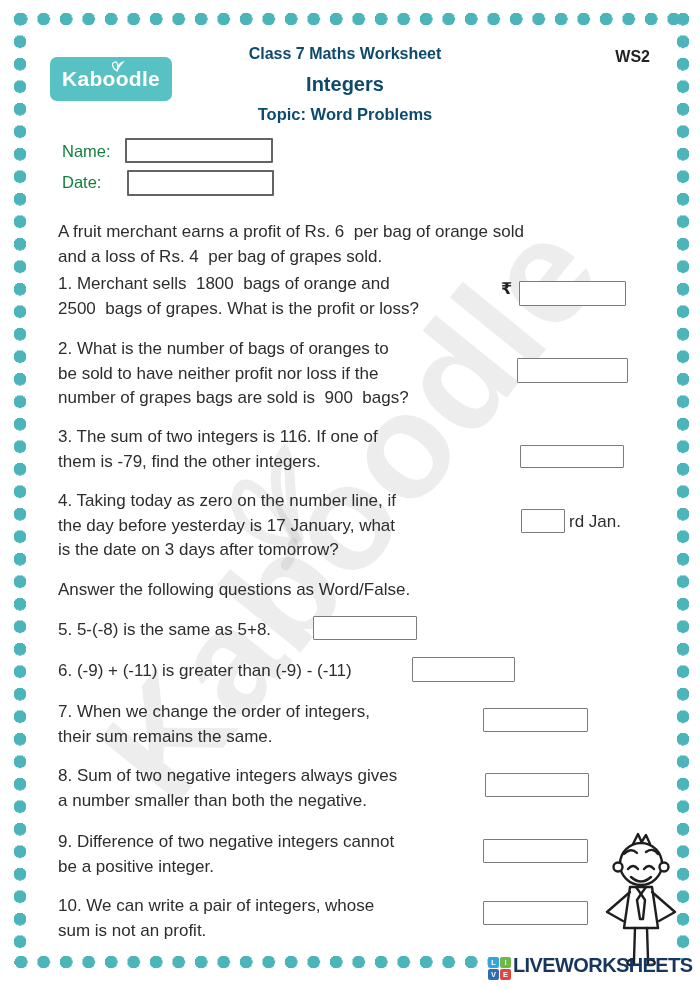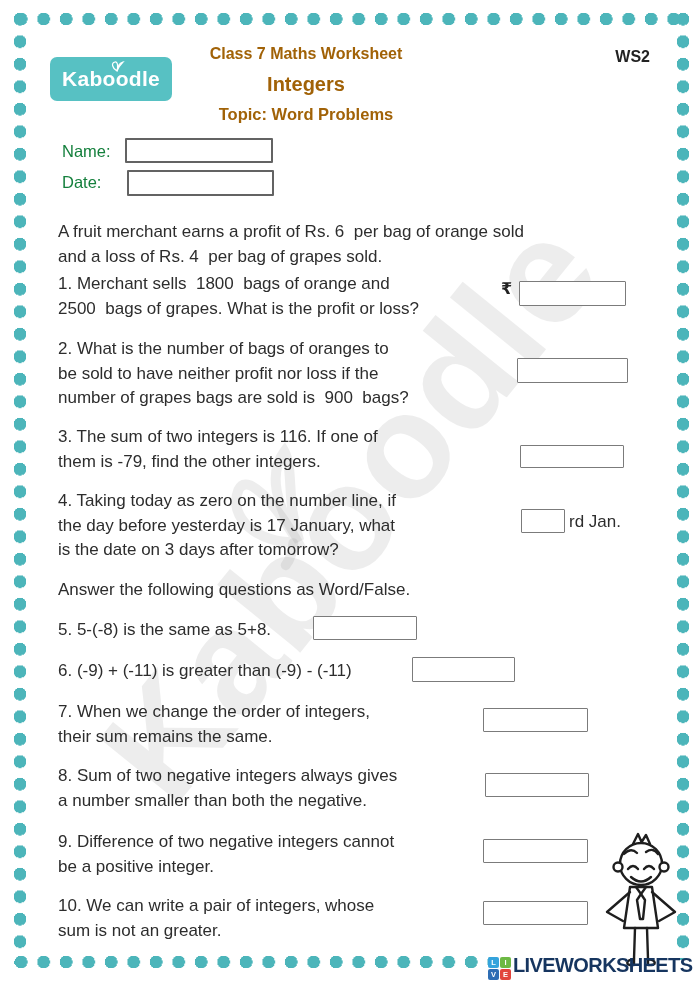--- a/index.html
+++ b/index.html
@@ -25,21 +25,21 @@
   }
   .wm-butterfly{position:absolute;left:218px;top:448px;z-index:0;transform:rotate(-40deg);pointer-events:none;}
 
   
   .logo{
     position:absolute;left:50px;top:57px;width:122px;height:44px;z-index:2;
     background:#57c1c3;border-radius:7px;color:#fff;display:flex;align-items:center;
     justify-content:center;font-size:21px;font-weight:600;letter-spacing:.3px;
   }
   .logo .bfly{position:absolute;left:59px;top:3px;}
-  .h-center{position:absolute;left:0;width:612px;text-align:center;z-index:2;color:#a16207;}
+  .h-center{position:absolute;left:0;width:612px;text-align:center;z-index:2;color:#0c4a6e;padding-left:39px;}
   .h-course{top:45px;font-size:16px;font-weight:700;}
   .h-title{top:73px;font-size:20px;font-weight:700;}
   .h-topic{top:105px;font-size:16.5px;font-weight:700;}
   .h-code{position:absolute;right:50px;top:48px;font-size:16px;font-weight:700;z-index:2;color:#222;}
 
   
   .flabel{position:absolute;z-index:2;font-size:16.5px;color:#15803d;}
   input.box{
     position:absolute;z-index:2;background:#fff;box-sizing:border-box;
     border:2px solid #636363;border-radius:1px;
@@ -163,21 +163,21 @@
   <input class="box ans" style="left: 485px; top: 773px; width: 104px; height: 24px;" type="text">
 
   <div class="q" style="left:58px;top:830px">
     <div>9. Difference of two negative integers cannot</div>
     <div>be a positive integer.</div>
   </div>
   <input class="box ans" style="left: 483px; top: 839px; width: 105px; height: 24px;" type="text">
 
   <div class="q" style="left:58px;top:894px">
     <div>10. We can write a pair of integers, whose</div>
-    <div>sum is not an greater.</div>
+    <div>sum is not an profit.</div>
   </div>
   <input class="box ans" style="left: 483px; top: 901px; width: 105px; height: 24px;" type="text">
 
   <svg class="boy" width="88" height="138" viewBox="0 0 88 138">
     <g fill="none" stroke="#1e1e1e" stroke-width="2.4" stroke-linecap="round" stroke-linejoin="round">
       <path d="M36 13 L41 3 L45 12 M44 12 L49 4 L53 13"></path>
       <circle cx="44" cy="33" r="21" fill="#ffffff"></circle>
       <circle cx="21" cy="36" r="4.5" fill="#ffffff"></circle>
       <circle cx="67" cy="36" r="4.5" fill="#ffffff"></circle>
       <path d="M27 23 q7 -7 13 -1 M49 21 q7 -5 12 2"></path>

